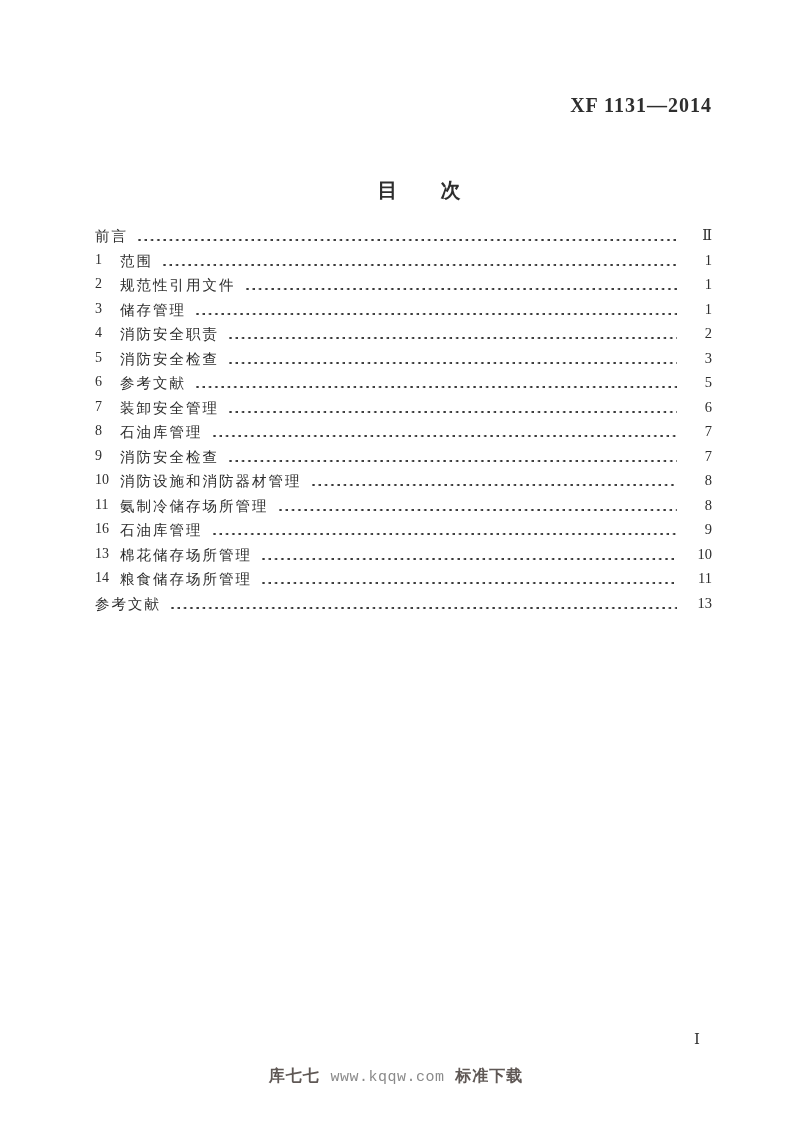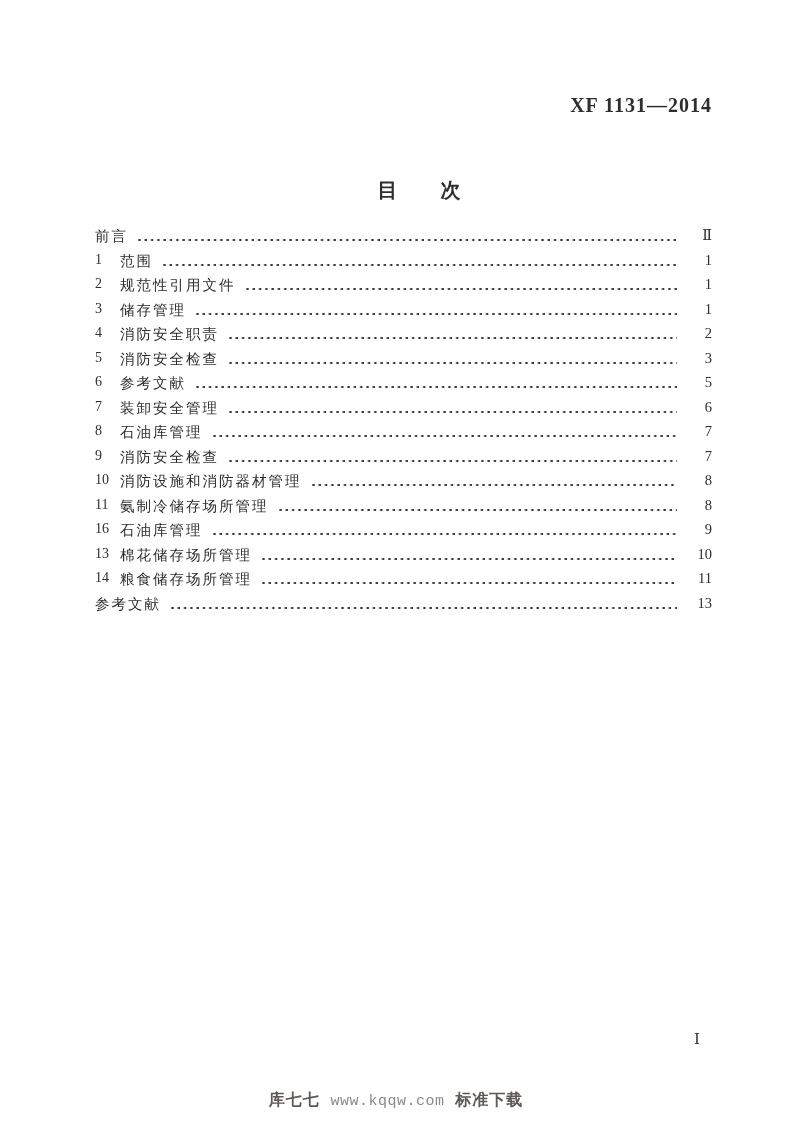--- a/index.html
+++ b/index.html
@@ -56,21 +56,21 @@
   }
 
   
   .footer-page{
     position:absolute;top:1030px;right:92px;
     font-size:15px;
   }
 
   
   .watermark{
-    position:absolute;top:1090px;left:0;width:100%;
+    position:absolute;top:1066px;left:0;width:100%;
     text-align:center;font-size:15px;letter-spacing:1px;
     white-space:nowrap;
   }
   .watermark .wm-cn{
     font-weight:700;color:var(--wm-cn);font-size:16px;
   }
   .watermark .wm-url{
     color:var(--wm-url);
     font-family:"Liberation Mono","DejaVu Sans Mono",monospace;
     font-size:15px;margin:0 6px;letter-spacing:0.5px;

